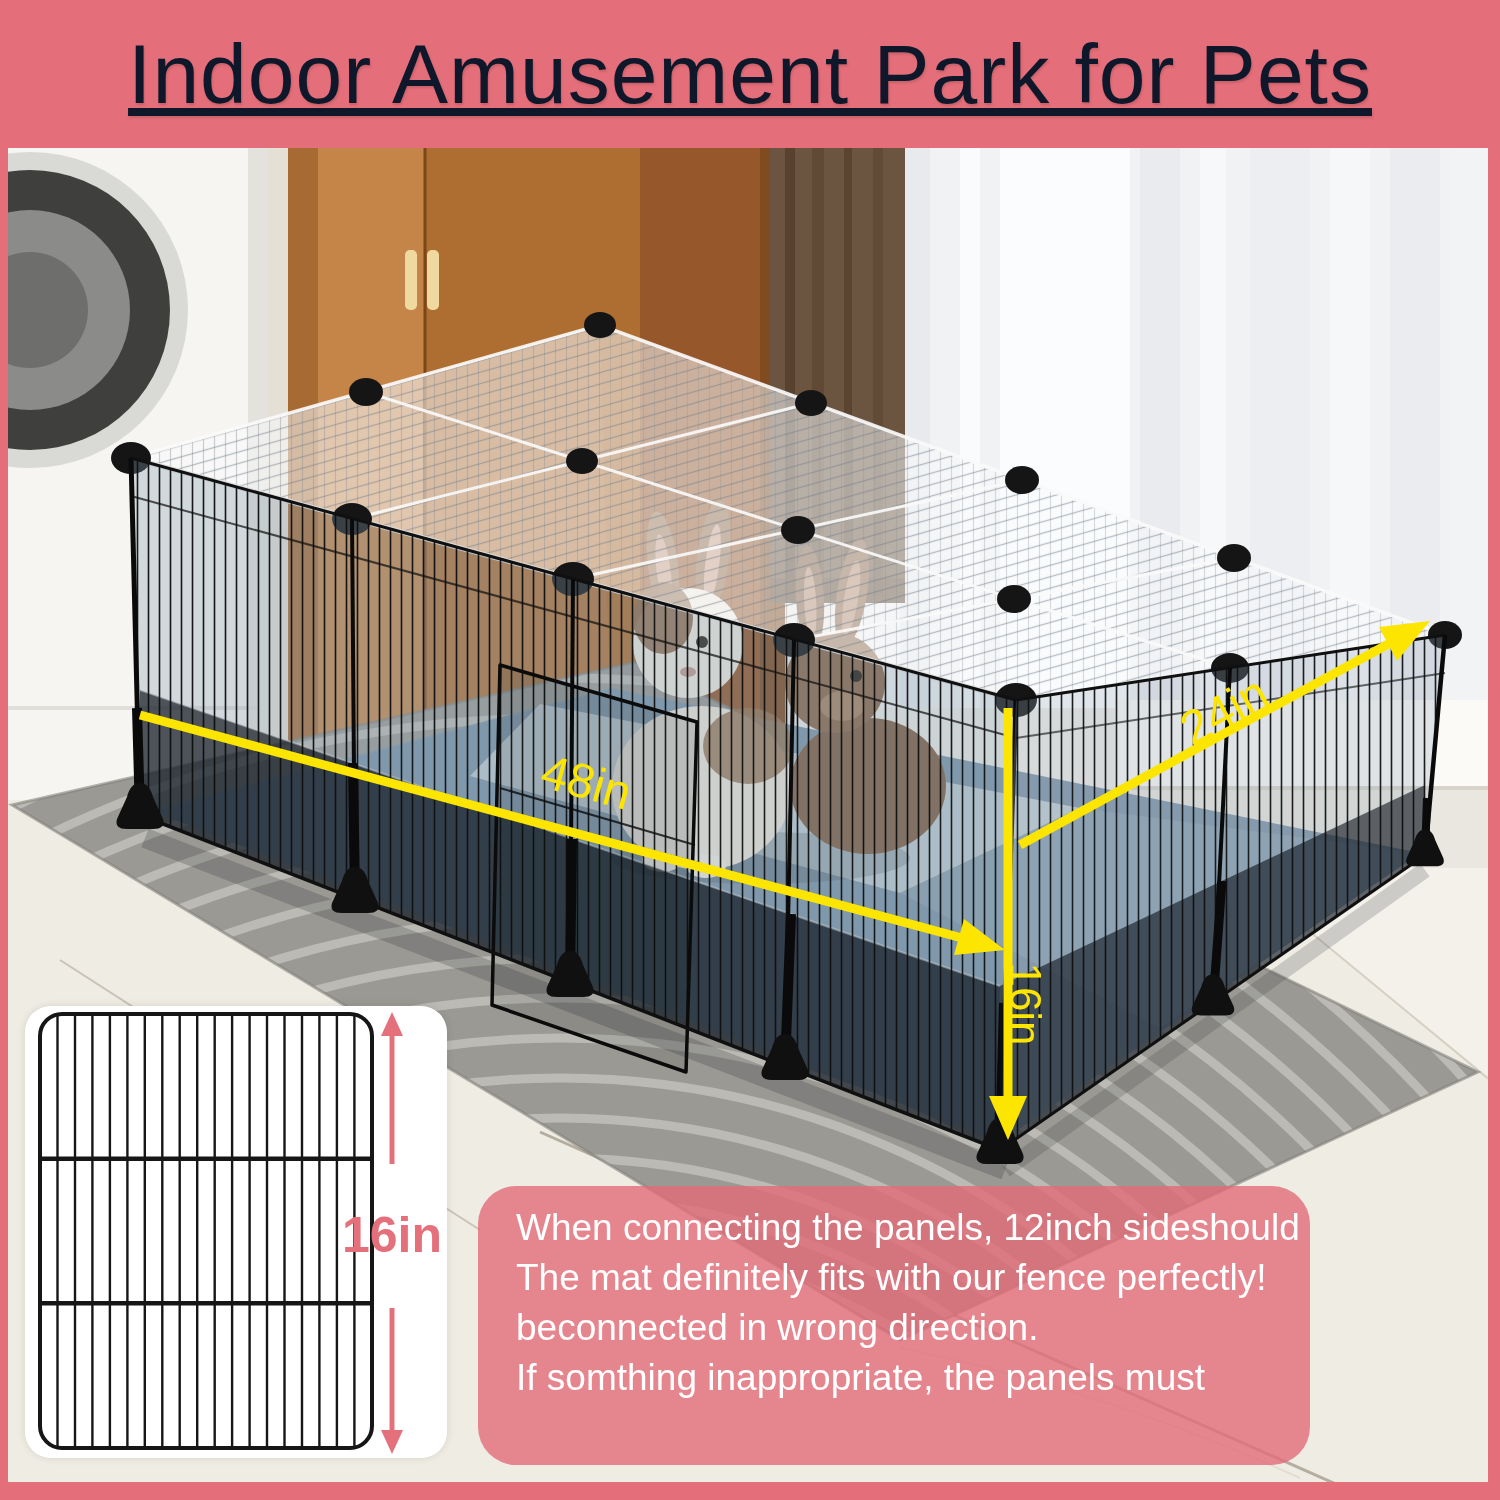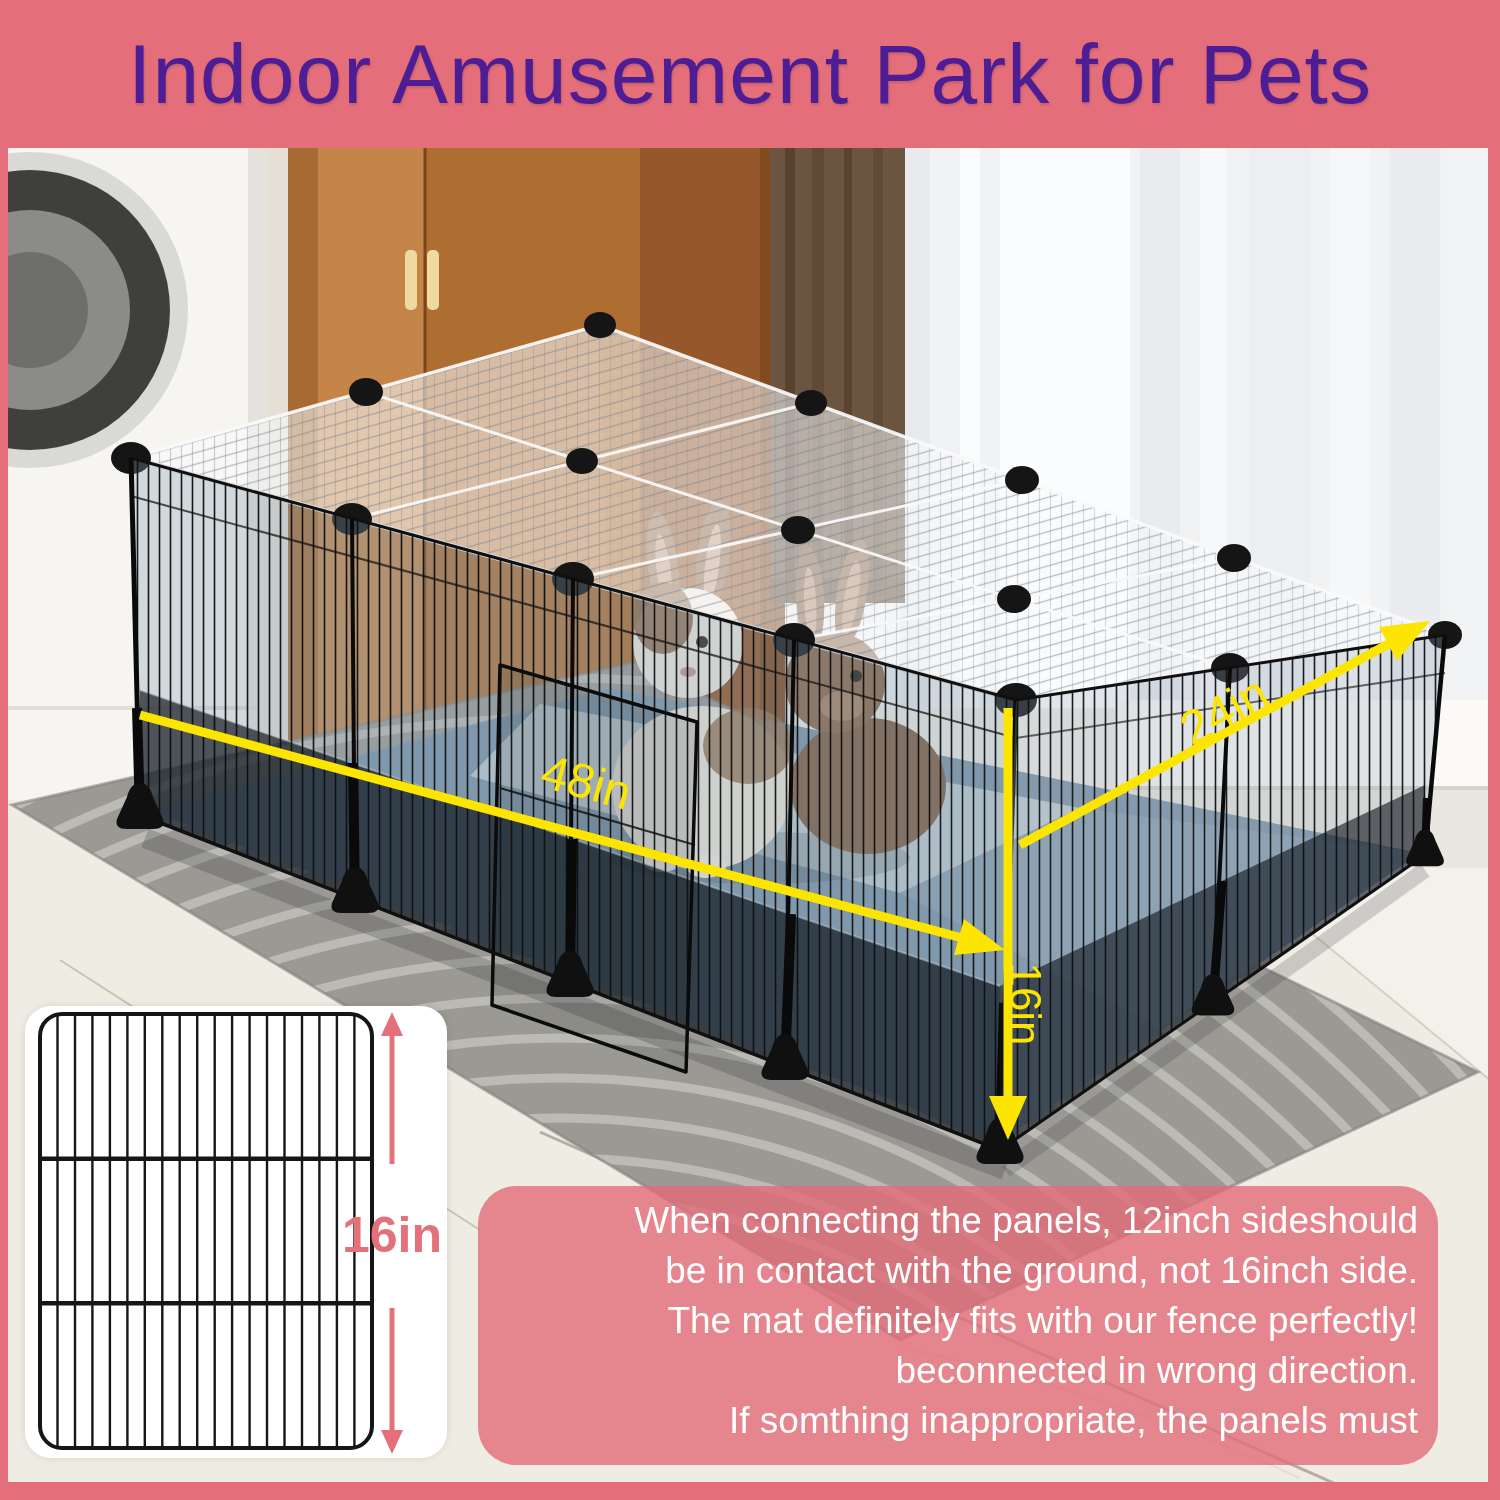--- a/index.html
+++ b/index.html
@@ -10,36 +10,37 @@
     --dim-pink:#e4707b;
   }
   html,body{ width:1500px; height:1500px; overflow:hidden; }
   body{ font-family:"Liberation Sans", sans-serif; }
   .page{ position:relative; width:1500px; height:1500px; background:var(--banner-pink); }
   .banner{
     position:absolute; left:0; top:0; width:1500px; height:148px;
     background:var(--banner-pink); display:flex; align-items:center; justify-content:center;
   }
   .banner span{
-    color:#4c1d95; font-size:84px; font-weight:400; letter-spacing:1px; white-space:nowrap;
+    color:#0f172a; font-size:84px; font-weight:400; letter-spacing:1px; white-space:nowrap;
     text-shadow:1px 2px 2px rgba(120,60,60,0.25);
+    text-decoration:underline;
   }
   .photo{
     position:absolute; left:8px; top:148px; width:1480px; height:1334px; background:#efeee9;
   }
   .photo svg{ display:block; width:100%; height:100%; }
   .card{
     position:absolute; left:25px; top:1006px; width:422px; height:452px;
     background:#ffffff; border-radius:26px; box-shadow:0 0 8px rgba(0,0,0,0.10);
   }
   .card svg{ display:block; width:100%; height:100%; }
   .notebox{
-    position:absolute; left:478px; top:1186px; width:960px; height:279px;
+    position:absolute; left:478px; top:1186px; width:832px; height:279px;
     background:var(--note-pink); border-radius:38px;
-    padding:10px 20px 0 38px; color:#ffffff;text-align:right;
+    padding:17px 20px 0 38px; color:#ffffff;
   }
   .notebox .line{ font-size:37px; line-height:50px; white-space:nowrap; }
 </style>
 </head>
 <body>
 
 <div class="page">
 
   <div class="banner">
     <span>Indoor Amusement Park for Pets</span>
@@ -354,19 +355,18 @@
         <line x1="367" y1="302" x2="367" y2="438"></line>
       </g>
       <polygon points="367,6 356,30 378,30" style="fill:var(--dim-pink)"></polygon>
       <polygon points="367,448 356,424 378,424" style="fill:var(--dim-pink)"></polygon>
       <text x="367" y="246" text-anchor="middle" font-size="50" font-weight="bold" style="fill:var(--dim-pink)">16in</text>
     </svg>
   </div>
 
   <div class="notebox">
     <div class="line">When connecting the panels, 12inch sideshould</div>
-    <div class="line">be in contact with the ground, not 16inch side.</div>
     <div class="line">The mat definitely fits with our fence perfectly!</div>
     <div class="line">beconnected in wrong direction.</div>
     <div class="line">If somthing inappropriate, the panels must</div>
   </div>
 
 </div>
 
 </body></html>

